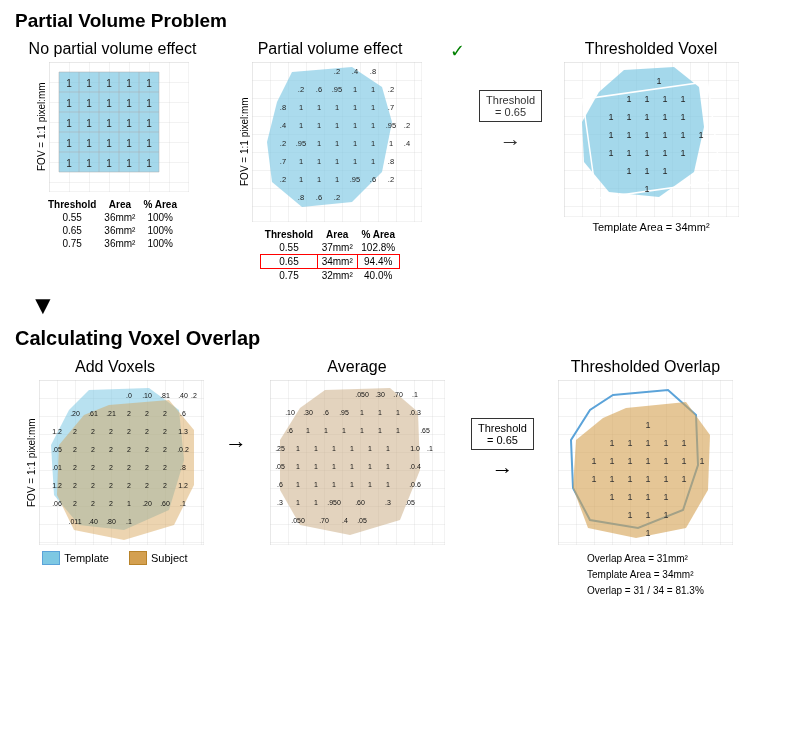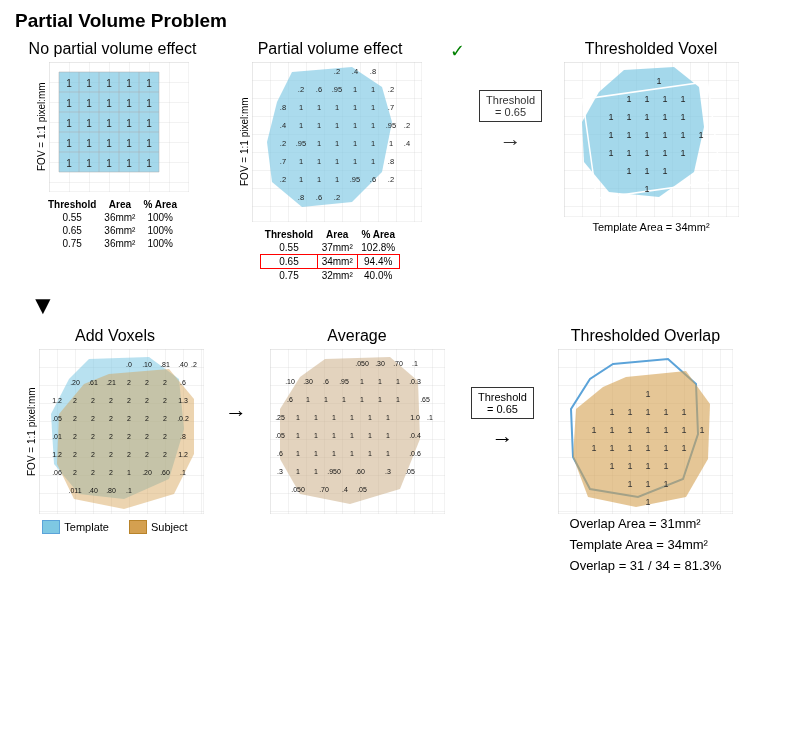--- a/index.html
+++ b/index.html
@@ -117,21 +117,22 @@
       font-size: 11px;
     }
 
     .legend-box {
       width: 18px;
       height: 14px;
       border: 1.5px solid #555;
     }
 
     .overlap-stats {
-      font-size: 13px;
+      font-size: 10px;
+      margin-top: 6px;
       line-height: 1.6;
     }
 
     .template-area-text {
       font-size: 11px;
       margin-top: 4px;
     }
   </style>
 </head>
 <body>
@@ -399,20 +400,21 @@
           </svg>
         </div>
       </div>
       <div class="template-area-text">Template Area = 34mm²</div>
     </div>
 
   </div>
 
   <div style="font-size:26px;margin: 0 0 6px 15px;">▼</div>
 
+  <div class="section-title">Calculating Voxel Overlap</div>
 
   <div class="section-row" style="align-items:flex-start;">
 
     <div class="panel" style="width:200px;">
       <div class="panel-title">Add Voxels</div>
       <div class="grid-wrap">
         <div class="y-label">FOV = 1:1 pixel:mm</div>
         <div class="grid-container">
           <svg width="165" height="165">
             <defs>

